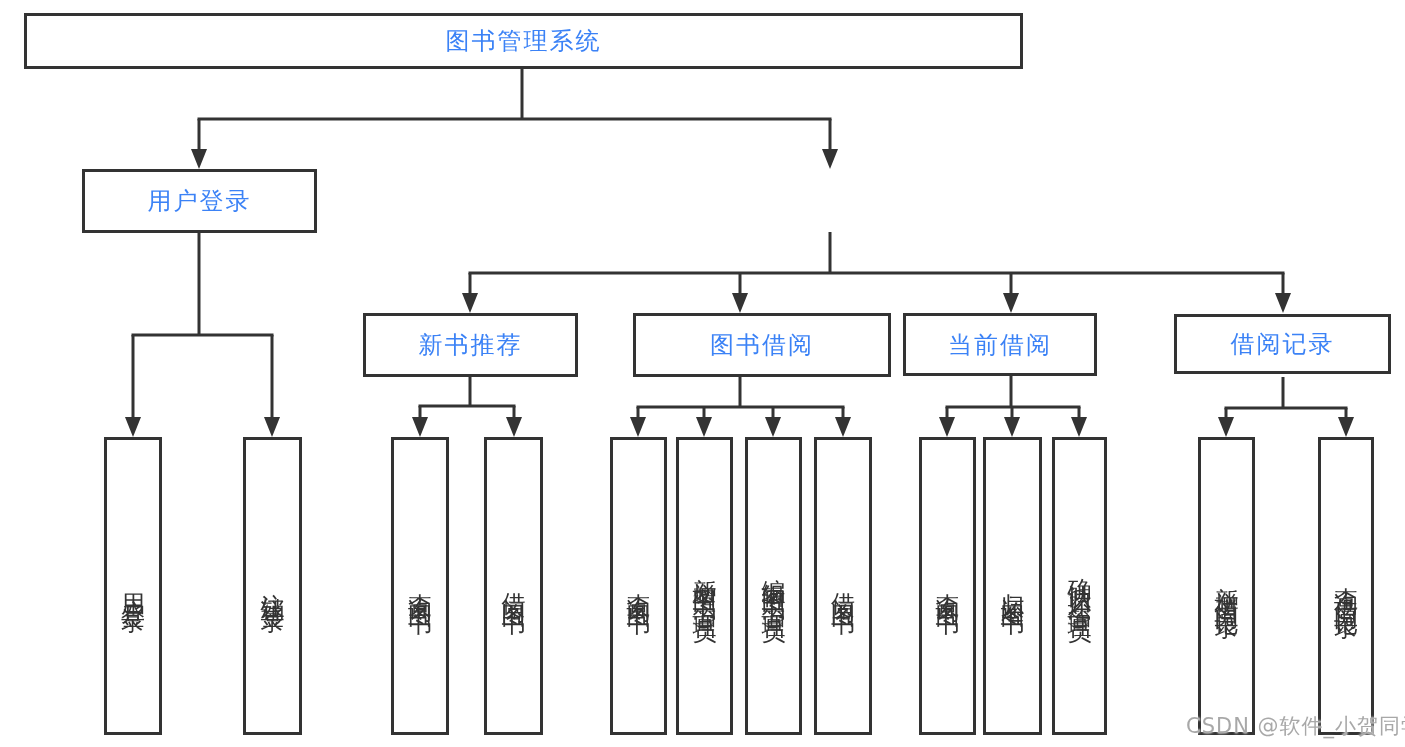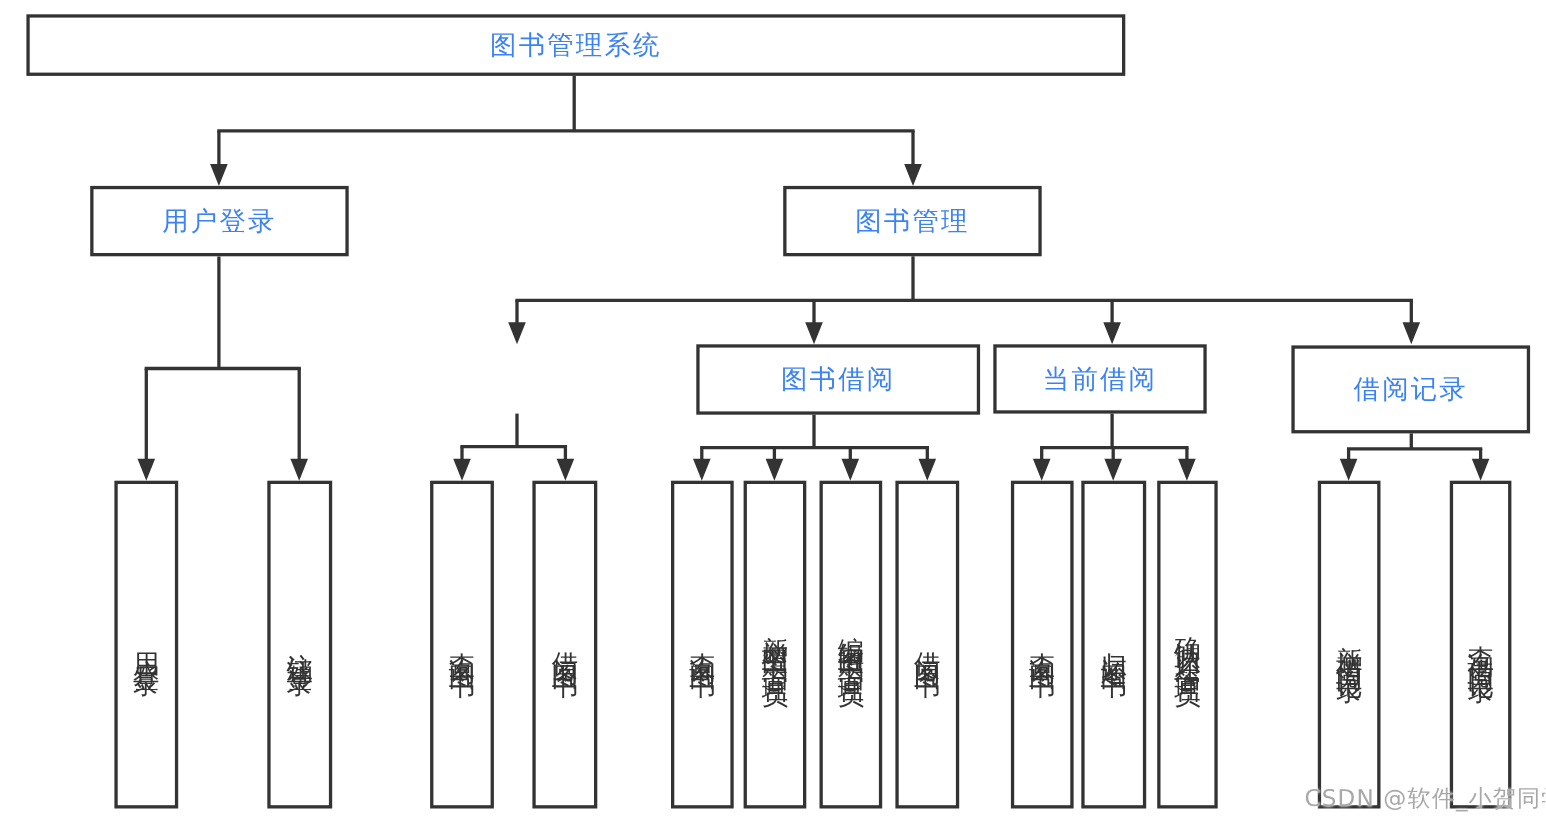--- a/index.html
+++ b/index.html
@@ -103,31 +103,31 @@
     </g>
   </svg>
 
   <div class="box h" style="left:24px;top:13px;width:999px;height:56px">
     <span class="label">图书管理系统</span>
   </div>
 
   <div class="box h" style="left:82px;top:169px;width:235px;height:64px">
     <span class="label">用户登录</span>
   </div>
-  <div class="box h" style="left:712px;top:169px;width:235px;height:64px">
-    <span class="label">图书管理</span>
+
+  <div class="box h" style="left:363px;top:313px;width:215px;height:64px">
+    <span class="label">新书推荐</span>
   </div>
-
   <div class="box h" style="left:633px;top:313px;width:258px;height:64px">
     <span class="label">图书借阅</span>
   </div>
   <div class="box h" style="left:903px;top:313px;width:194px;height:63px">
     <span class="label">当前借阅</span>
   </div>
-  <div class="box h" style="left:1174px;top:314px;width:217px;height:80px">
+  <div class="box h" style="left:1174px;top:314px;width:217px;height:60px">
     <span class="label">借阅记录</span>
   </div>
 
   <div class="box v" style="left:104px;top:437px;width:58px;height:298px">
     <span class="label">用户登录</span>
   </div>
   <div class="box v" style="left:243px;top:437px;width:59px;height:298px">
     <span class="label">注销登录</span>
   </div>
 

